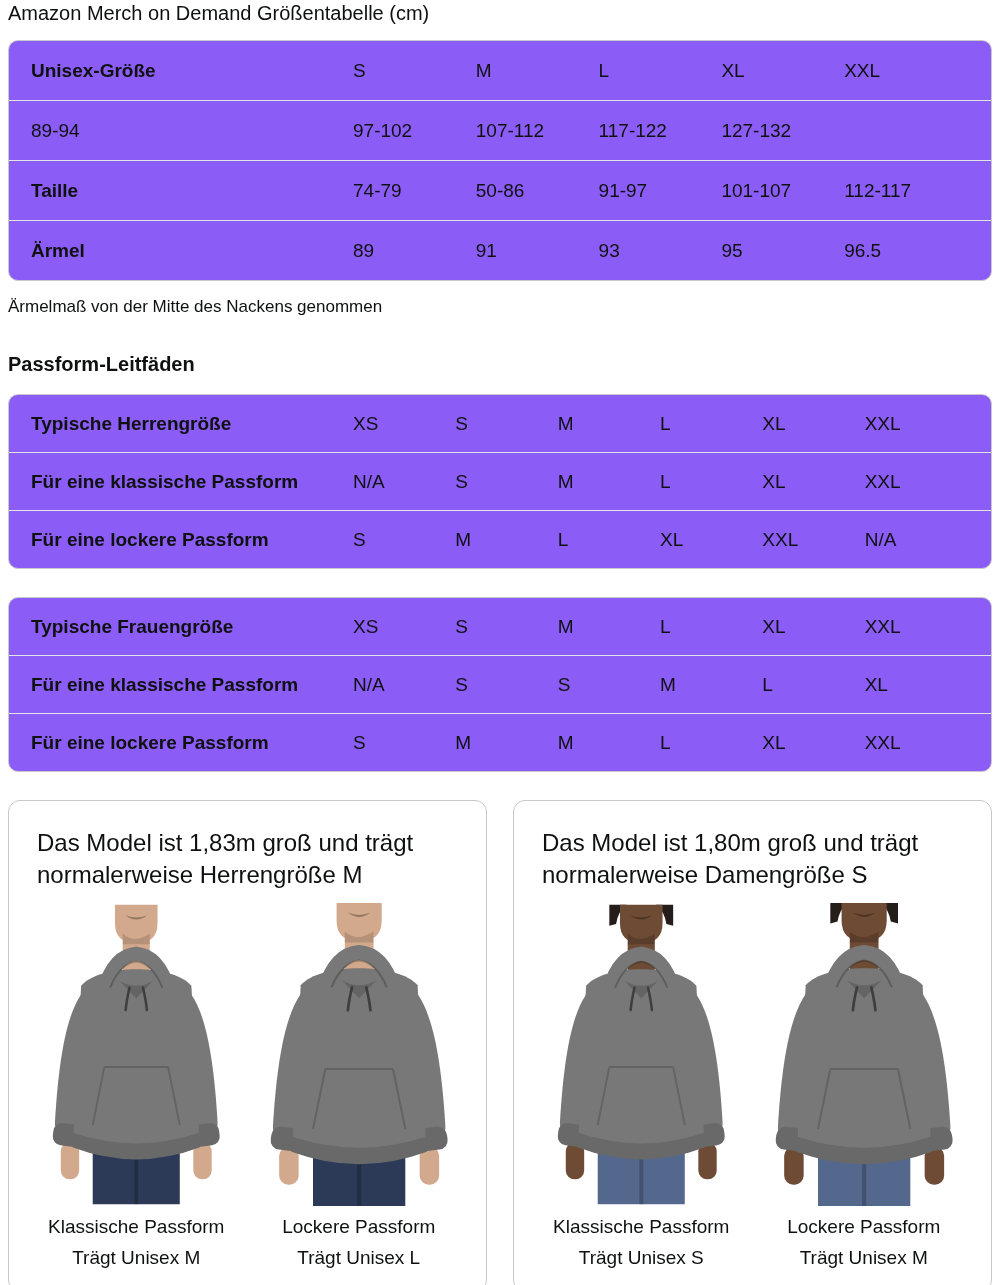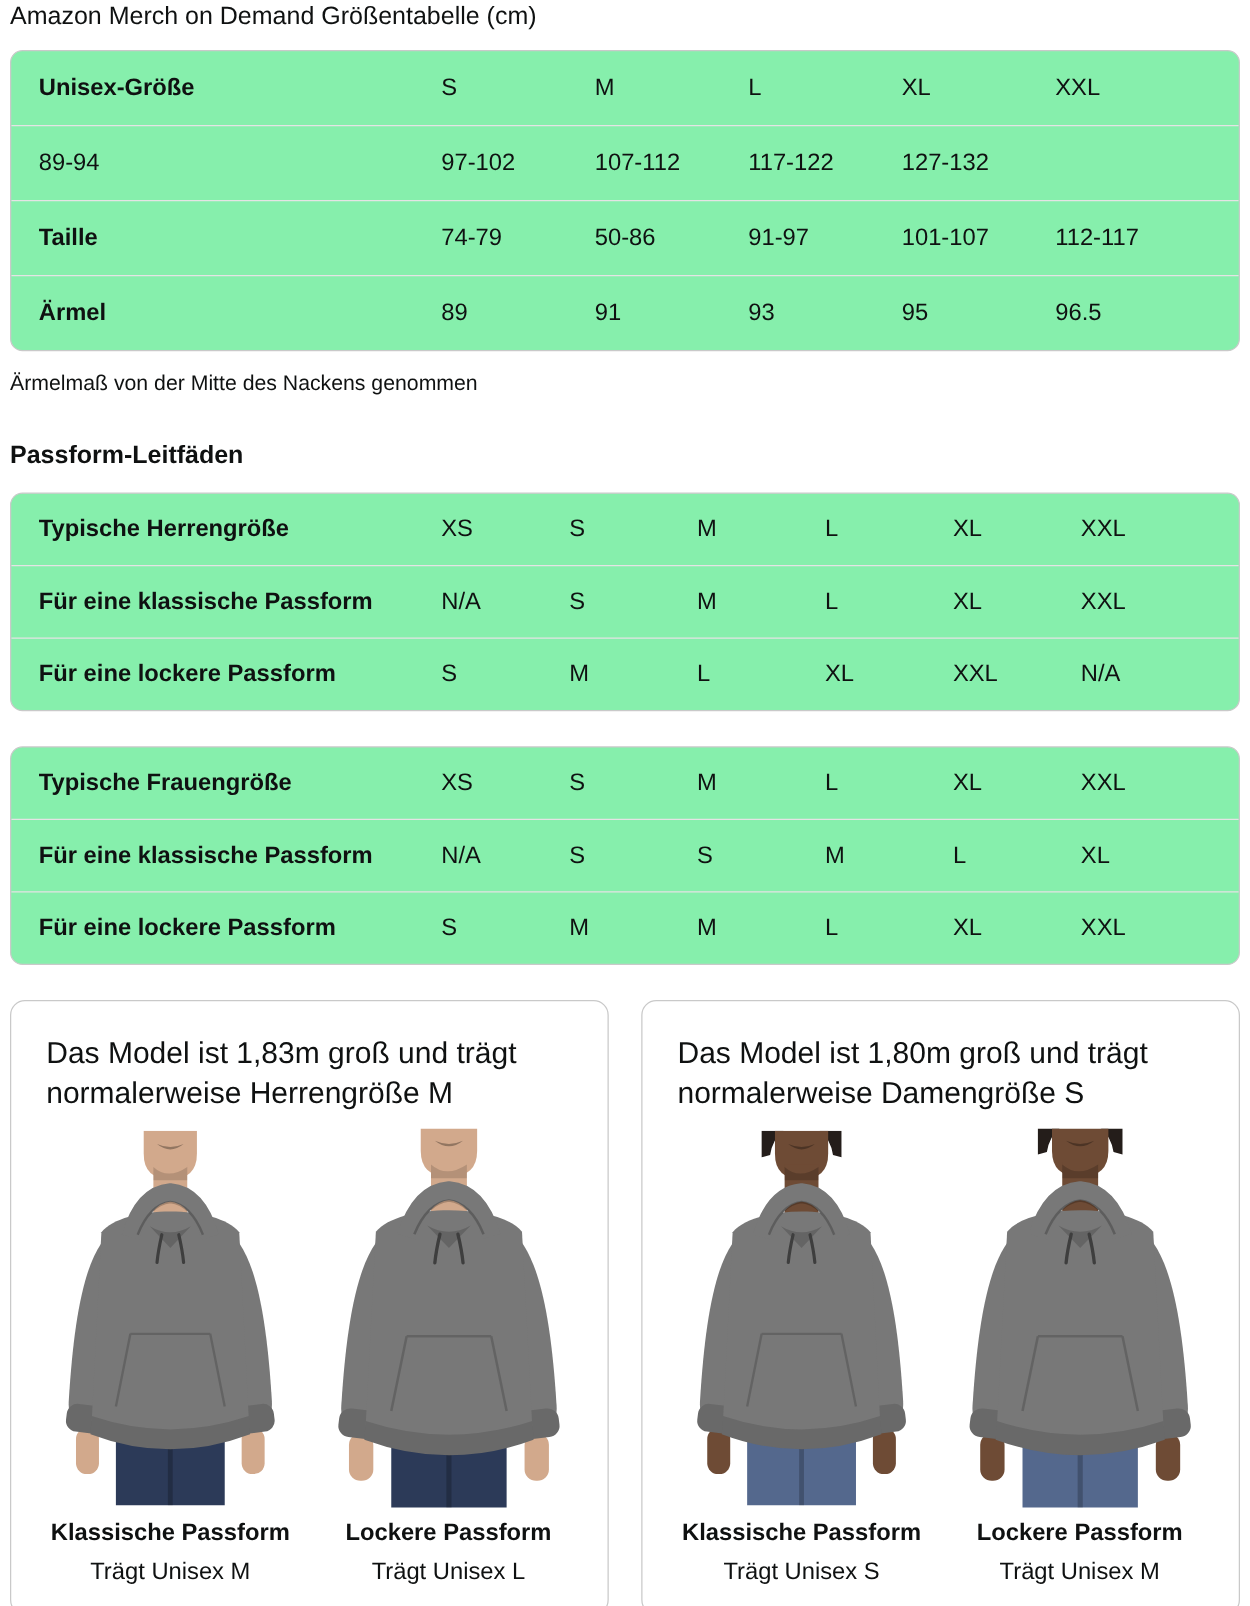--- a/index.html
+++ b/index.html
@@ -5,21 +5,21 @@
   html,body { margin:0; padding:0; background:#fff; }
   body {
     width:1000px; min-height:1285px;
     font-family:"Liberation Sans","DejaVu Sans",sans-serif;
     color:#0f1111;
   }
   .wrap { padding:2px 8px 0 8px; }
 
   .page-title { font-size:20px; font-weight:400; margin:0 0 15px 0; }
 
-  .table { border:1px solid #c9c9c9; border-radius:10px; background:#86efac; overflow:hidden; }
+  .table { border:1px solid #c9c9c9; border-radius:10px; background:#8b5cf6; overflow:hidden; }
   .trow {
     display:grid; align-items:center;
     padding:0 24px 0 22px;
     border-top:1px solid #e4e4e4;
     font-size:19px;
   }
   .trow:first-child { border-top:none; }
   .t1 { grid-template-columns:322px repeat(5,1fr); min-height:59px; }
   .t2 { grid-template-columns:322px repeat(6,1fr); min-height:57px; }
   .label { font-weight:700; }
@@ -28,21 +28,21 @@
   .section-heading { font-size:20px; font-weight:700; margin:36px 0 18px 0; }
   .mb { margin-bottom:28px; }
 
   .cards { display:flex; gap:26px; margin-top:28px; }
   .card { flex:1; border:1px solid #c9c9c9; border-radius:12px; padding:26px 16px 22px; background:#fff; }
   .desc { font-size:24px; line-height:32px; margin:0 2px 12px 12px; }
   .photos { display:flex; }
   .photo { flex:1; margin:0; display:flex; flex-direction:column; align-items:center; }
   .photo svg.fig { width:100%; height:303px; display:block; }
   .cap { text-align:center; }
-  .cap .fit { font-weight:700; font-size:19px; margin-top:10px; }
+  .cap .fit { font-weight:400; font-size:19px; margin-top:10px; }
   .cap .size { font-size:19px; margin-top:9px; }
 
   
   .photo-male   { --skin:#d2a98c; --skinshade:rgba(0,0,0,.14); --jeans:#2c3a58; --hair:transparent; }
   .photo-female { --skin:#6e4b35; --skinshade:rgba(0,0,0,.18); --jeans:#54688d; --hair:#241d1a; }
   .photo { --hoodie:#787878; --hoodie-dark:#696969; }
 
   .defs { position:absolute; width:0; height:0; overflow:hidden; }
 </style>
 </head>

